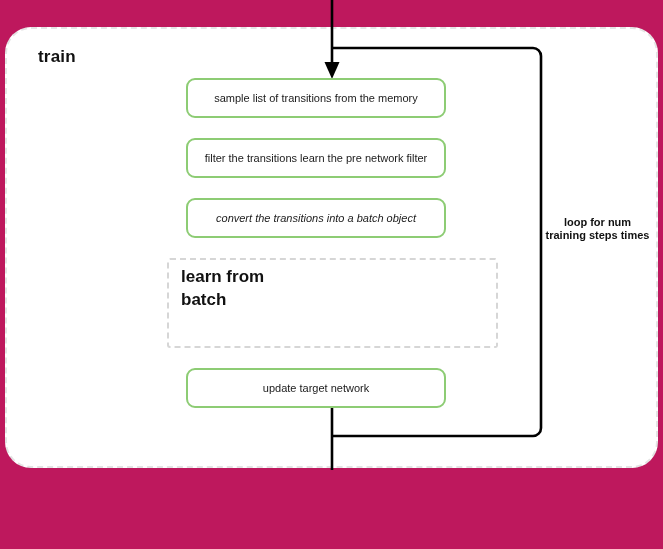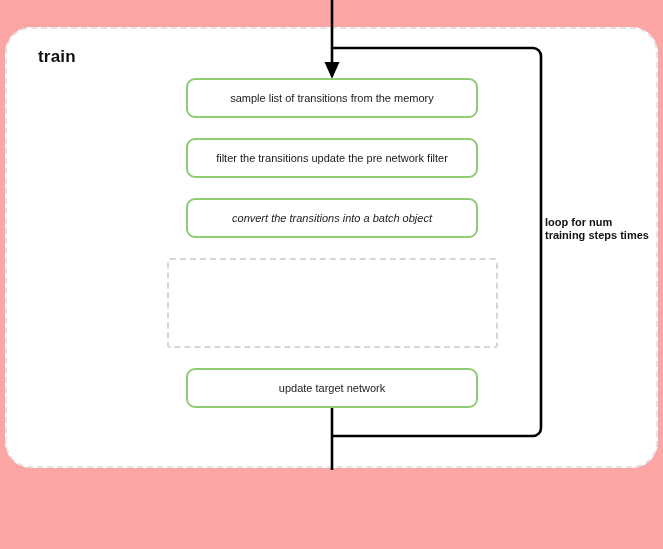--- a/index.html
+++ b/index.html
@@ -4,21 +4,21 @@
 <style>
   html, body {
     margin: 0;
     padding: 0;
     background: #000000;
   }
   #canvas {
     position: relative;
     width: 663px;
     height: 549px;
-    background: #fca5a5;
+    background: #be185d;
     overflow: hidden;
     font-family: "Liberation Sans", sans-serif;
   }
 
   
   #train-container {
     position: absolute;
     left: 5px;
     top: 27px;
     width: 653px;
@@ -36,21 +36,21 @@
     font-size: 17px;
     font-weight: bold;
     color: #111111;
     letter-spacing: 0.2px;
   }
 
   
   .step-box {
     position: absolute;
     left: 186px;
-    width: 292px;
+    width: 260px;
     height: 40px;
     box-sizing: border-box;
     background: #ffffff;
     border: 2.5px solid #8dcc74;
     border-radius: 9px;
     display: flex;
     align-items: center;
     justify-content: center;
     font-size: 11px;
     color: #1a1a1a;
@@ -87,20 +87,21 @@
   
   #loop-label {
     position: absolute;
     left: 545px;
     top: 216px;
     width: 105px;
     font-size: 11px;
     font-weight: bold;
     line-height: 13px;
     color: #111111;
+    text-align: center;
   }
 
   
   #flow-svg {
     position: absolute;
     left: 0;
     top: 0;
     width: 663px;
     height: 549px;
     pointer-events: none;
@@ -133,28 +134,29 @@
     <path class="flow-line" d="M541,428 A8,8 0 0 1 533,436 L332,436"></path>
 
     <path class="flow-line" d="M332,408 L332,470"></path>
   </svg>
 
   <div class="step-box" id="step-sample">
     <span>sample list of transitions from the memory</span>
   </div>
 
   <div class="step-box" id="step-filter">
-    <span>filter the transitions update the pre network filter</span>
+    <span>filter the transitions learn the pre network filter</span>
   </div>
 
   <div class="step-box" id="step-convert">
     <span>convert the transitions into a batch object</span>
   </div>
 
   <div id="learn-box"></div>
+  <div id="learn-label">learn from batch</div>
 
   <div class="step-box" id="step-update">
     <span>update target network</span>
   </div>
 
   <div id="loop-label">loop for num training steps times</div>
 
 </div>
 
 </body></html>

